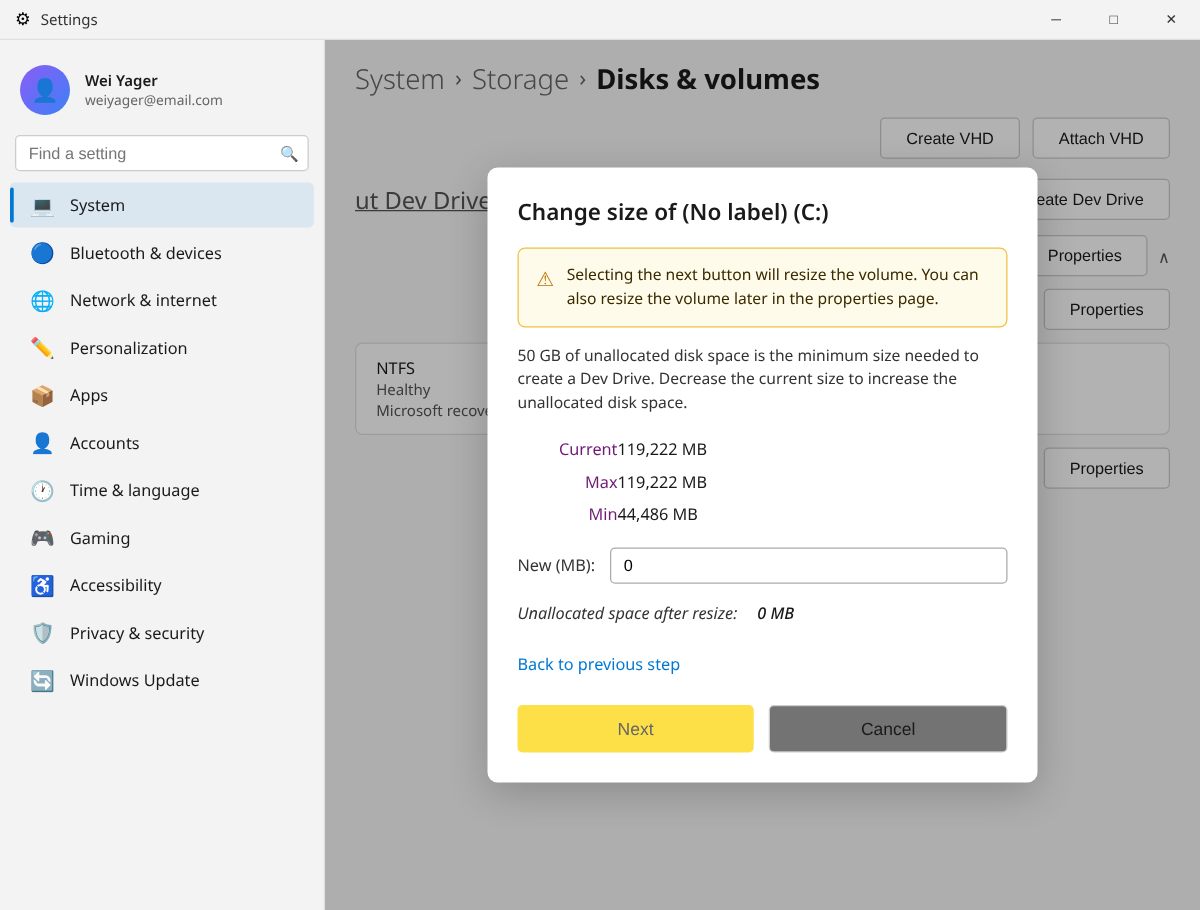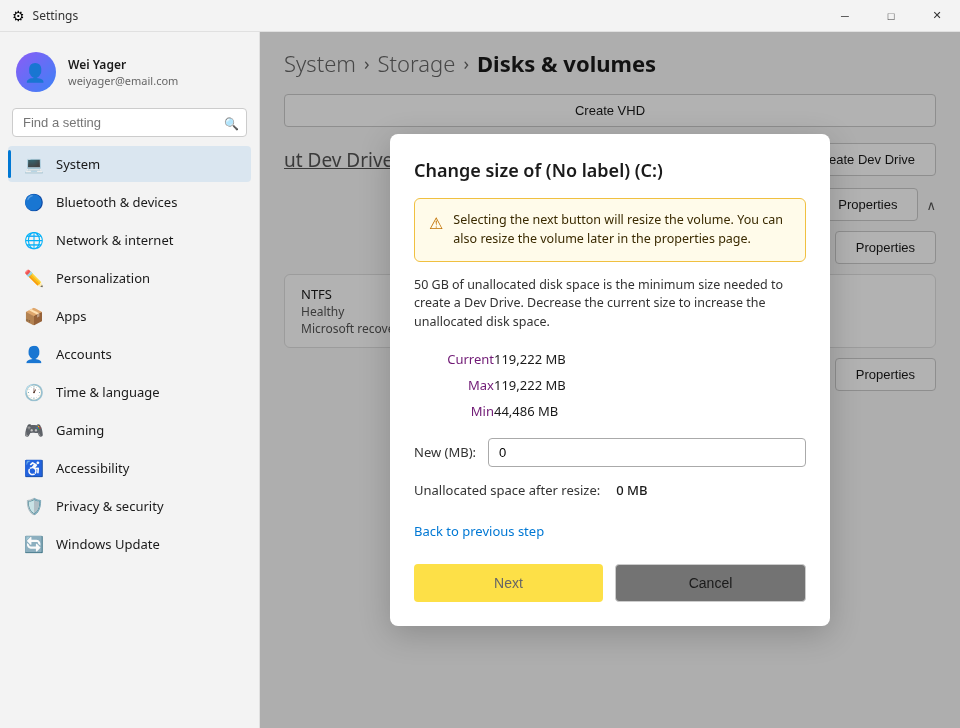--- a/index.html
+++ b/index.html
@@ -247,20 +247,21 @@
       font-size: 13px;
       outline: none;
     }
     .unallocated-row {
       display: flex;
       align-items: center;
       gap: 16px;
       font-size: 13px;
       color: #333;
       margin-bottom: 20px;
+      font-style: italic;
     }
     .unallocated-value { color: #1a1a1a; font-weight: 500; }
     .back-link {
       font-size: 13px;
       color: #0078d4;
       cursor: pointer;
       text-decoration: none;
       display: inline-block;
       margin-bottom: 24px;
     }
@@ -370,22 +371,23 @@
       <div class="breadcrumb">
         <span class="dim">System</span>
         <span class="breadcrumb-sep">›</span>
         <span class="dim">Storage</span>
         <span class="breadcrumb-sep">›</span>
         <span class="bold">Disks &amp; volumes</span>
       </div>
     </div>
 
     <div style="padding: 8px 24px;">
-      <div style="display:flex; justify-content:flex-end; gap:10px; margin-bottom:16px;flex-direction:column;">
+      <div style="display:flex; justify-content:flex-end; gap:10px; margin-bottom:16px;">
         <button class="btn-secondary">Create VHD</button>
+        <button class="btn-secondary">Attach VHD</button>
       </div>
       <div style="display:flex; align-items:center; justify-content:space-between; margin-bottom:12px;">
         <span style="font-size:19px; color:#555;text-decoration:underline;">ut Dev Drives.</span>
         <button class="btn-secondary">Create Dev Drive</button>
       </div>
       <div style="display:flex; align-items:center; justify-content:flex-end; margin-bottom:10px; gap:8px;">
         <button class="btn-secondary">
           <span>Properties</span>
         </button>
         <span style="font-size:13px; color:#555;">∧</span>

